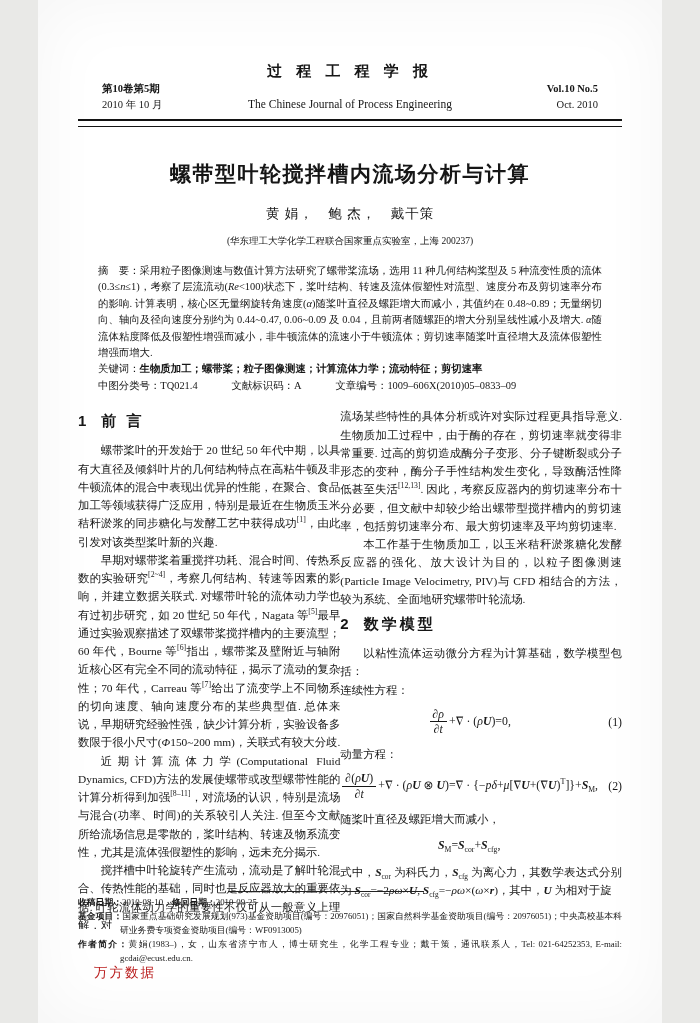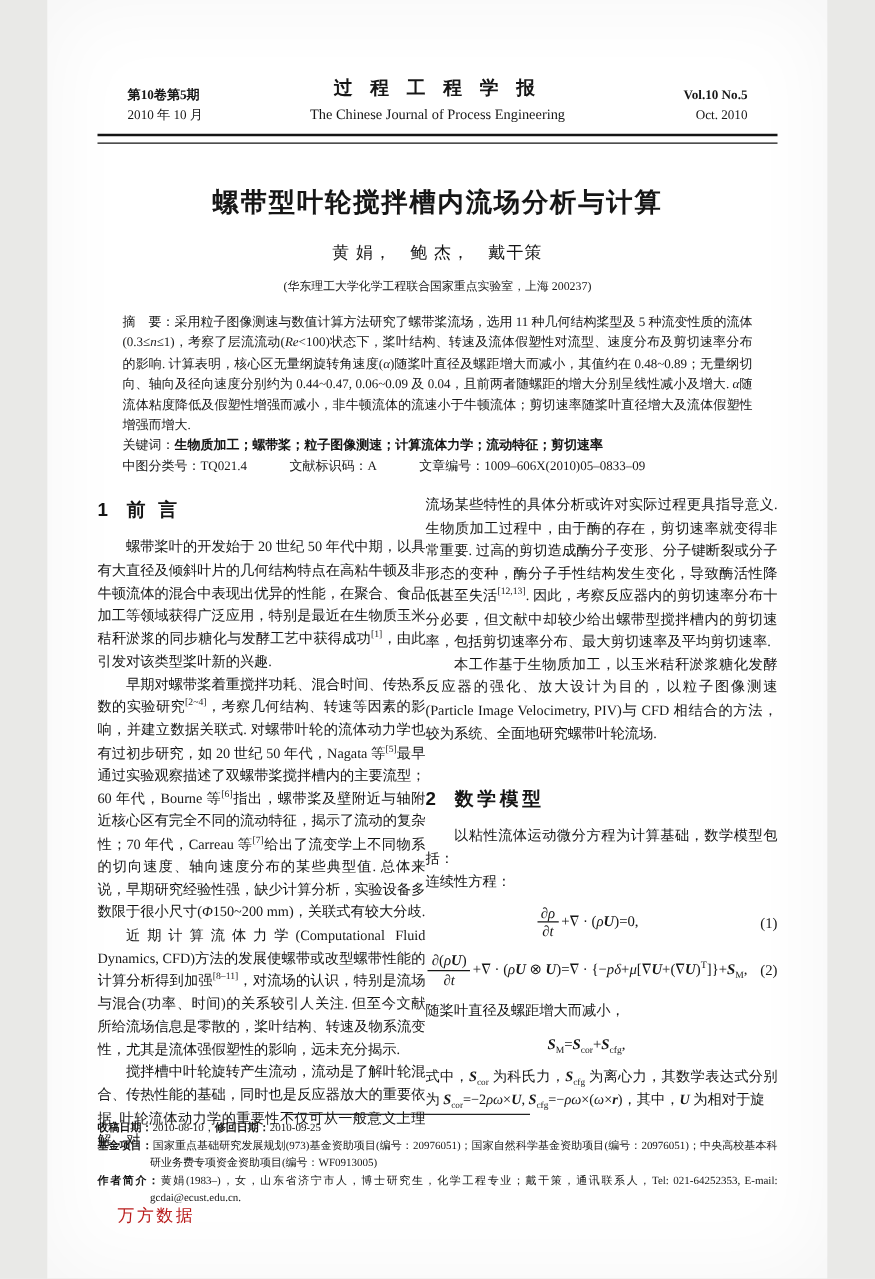--- a/index.html
+++ b/index.html
@@ -8,21 +8,21 @@
         box-shadow:inset 0 0 70px rgba(0,0,0,.045);}
   .content{padding:60px 40px 0;}
 
   
   .jheader{display:flex;justify-content:space-between;align-items:flex-end;padding:0 24px;font-size:10.5px;line-height:1.5;}
   .jh-left,.jh-right{width:120px;}
   .jh-right{text-align:right;}
   .jh-bold{font-weight:bold;}
   .jh-center{text-align:center;flex:1;}
   .jname{font-size:15px;font-weight:bold;letter-spacing:5px;font-family:Liberation Sans, sans-serif;}
-  .jname-en{font-size:11.5px;margin-top:1px;}
+  .jname-en{font-size:11.5px;margin-top:13px;}
   .double-rule{margin-top:6px;height:5px;border-top:2.5px solid #141414;border-bottom:1.3px solid #141414;}
 
   
   .title{margin:33px 0 0;text-align:center;font-size:21px;font-weight:bold;letter-spacing:1.5px;
          font-family:"Liberation Sans",sans-serif;}
   .authors{margin-top:17px;text-align:center;font-size:13.5px;letter-spacing:1px;}
   .affiliation{margin-top:12px;text-align:center;font-size:9.5px;}
 
   
   .abstract{margin:15px 20px 0;font-size:10.4px;line-height:1.58;text-align:justify;}
@@ -30,21 +30,21 @@
   .lbl{font-weight:normal;font-family:"Liberation Sans",sans-serif;}
   .kw{font-weight:bold;}
   .clc-p .val{margin-right:34px;}
 
   
   .columns{display:flex;margin-top:13px;height:522px;overflow:hidden;}
   .col{flex:1;font-size:11.4px;line-height:1.6;text-align:justify;}
   .body-p{margin:0;}
   .indent{text-indent:2em;}
   .sec{margin:2px 0 8px;font-size:15px;font-weight:bold;font-family:"Liberation Sans",sans-serif;}
-  .sec.second{margin-top:32px;}
+  .sec.second{margin-top:4px;}
   .sec-num{margin-right:15px;}
   .sec-t{letter-spacing:3px;}
   sup{font-size:68%;line-height:0;}
   sub{font-size:65%;line-height:0;}
   .it{font-style:italic;}
   .bi{font-style:italic;font-weight:bold;}
   .seg-b{font-weight:bold;font-family:"Liberation Sans",sans-serif;}
 
   
   .equation{display:flex;align-items:center;margin:8px 0;font-size:11.8px;}
@@ -113,20 +113,21 @@
         <p class="body-p">连续性方程：</p>
 
         <div class="equation">
           <span class="eq-body"><span class="frac">
                 <span class="frac-num"><span class="it">∂ρ</span></span>
                 <span class="frac-den"><span class="it">∂t</span></span>
               </span><span><span>+∇ · (</span><span class="it">ρ</span><span class="bi">U</span><span>)=0,</span></span></span>
           <span class="eq-no">(1)</span>
         </div>
 
+        <p class="body-p">动量方程：</p>
 
         <div class="equation">
           <span class="eq-body"><span class="frac">
                 <span class="frac-num"><span>∂(</span><span class="it">ρ</span><span class="bi">U</span><span>)</span></span>
                 <span class="frac-den"><span class="it">∂t</span></span>
               </span><span><span>+∇ · (</span><span class="it">ρ</span><span class="bi">U</span><span> ⊗ </span><span class="bi">U</span><span>)=∇ · {−</span><span class="it">pδ</span><span>+</span><span class="it">μ</span><span>[∇</span><span class="bi">U</span><span>+(∇</span><span class="bi">U</span><span>)</span><sup>T</sup><span>]}+</span><span class="bi">S</span><sub>M</sub><span>,</span></span></span>
           <span class="eq-no">(2)</span>
         </div>
 
         <p class="body-p"><span>随桨叶直径及螺距增大而减小，</span></p>

